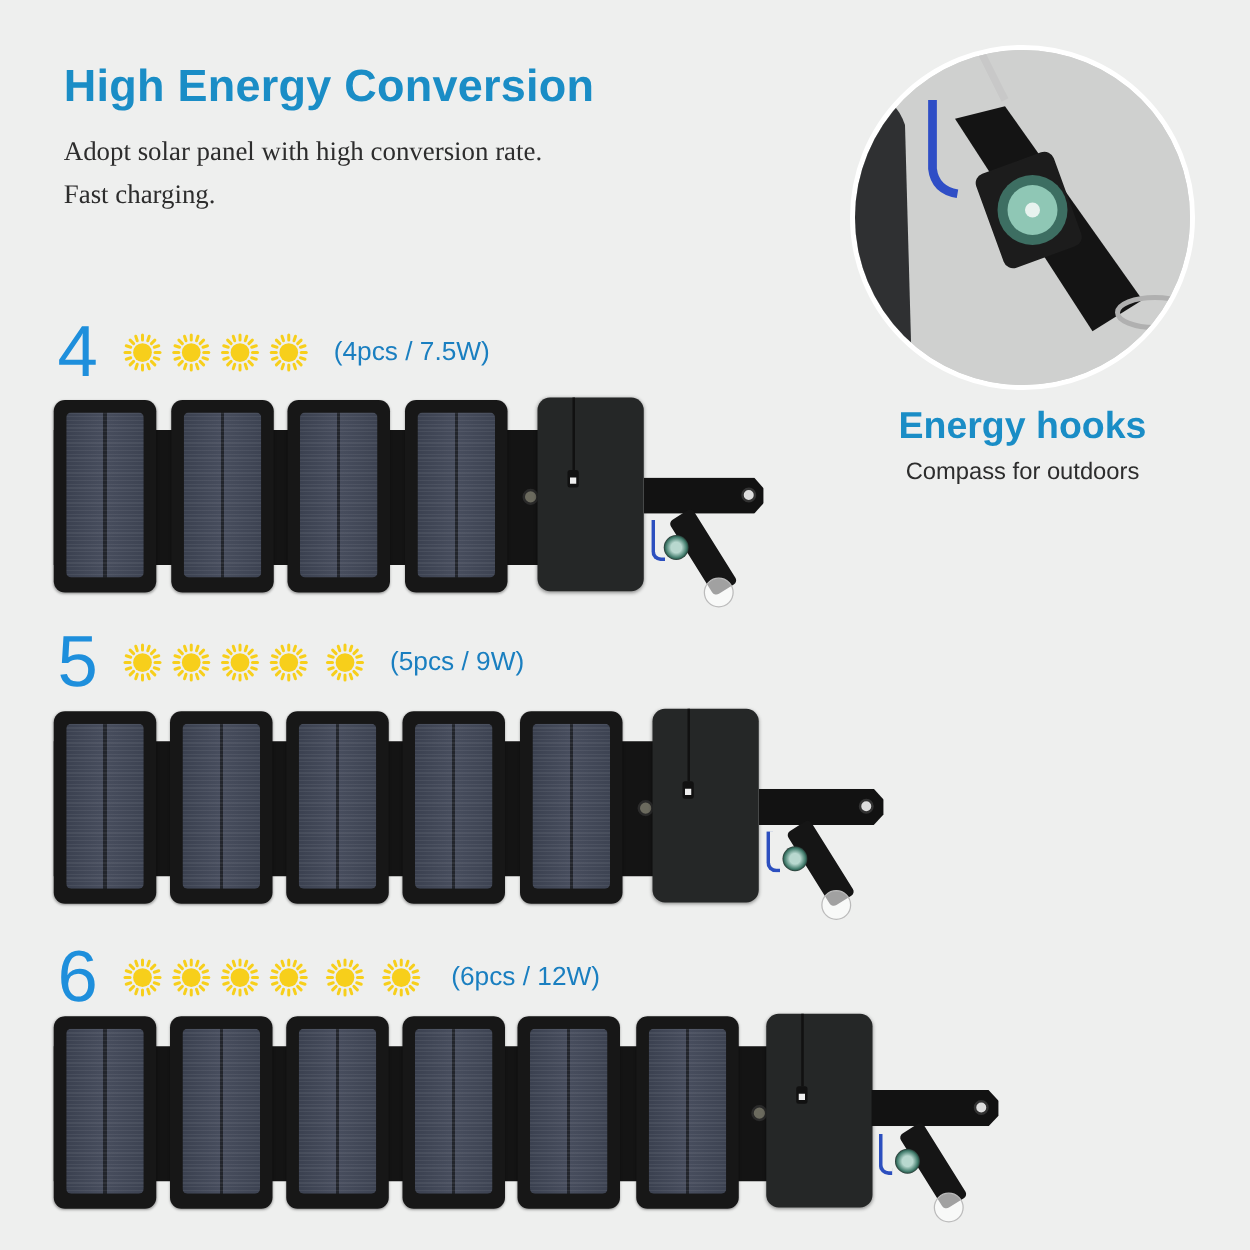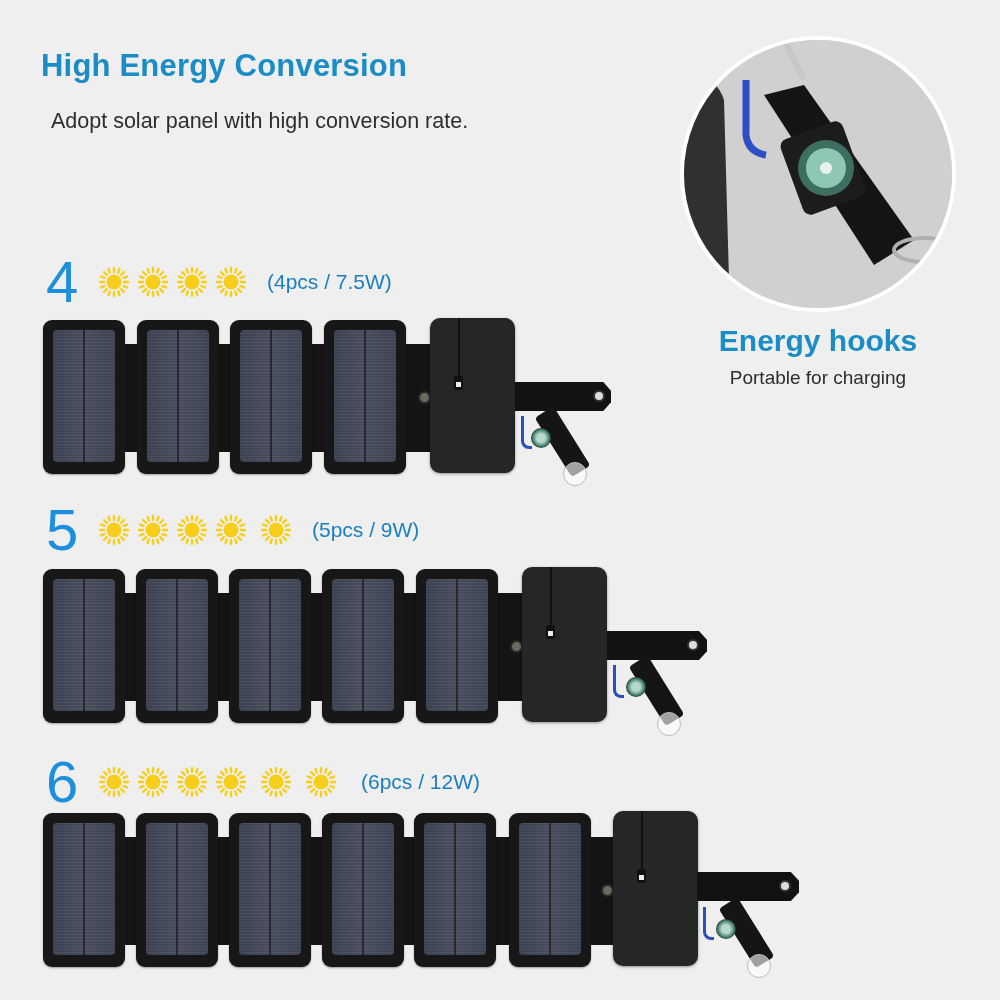--- a/index.html
+++ b/index.html
@@ -2,26 +2,26 @@
 <html><head>
 <meta charset="utf-8">
 <style>
   html, body { margin:0; padding:0; }
   body {
     width:1000px; height:1000px; position:relative; overflow:hidden;
     background:#eeefee;
     font-family:"Liberation Sans", "DejaVu Sans", sans-serif;
   }
   .title {
-    position:absolute; left:41px; top:48px;
-    font-size:31px; font-weight:bold; color:#1a8dc6; letter-spacing:0.2px;
+    position:absolute; left:51px; top:48px;
+    font-size:36px; font-weight:bold; color:#1a8dc6; letter-spacing:0.2px;
   }
   .subtitle {
     position:absolute; left:51px; top:104px;
-    font-size:21.5px; line-height:34px; color:#2d2d2d;
+    font-size:21.5px; line-height:34px; color:#2d2d2d;font-family:Liberation Serif, serif;
   }
   .feature-circle {
     position:absolute; left:680px; top:36px; width:276px; height:276px;
     border-radius:50%; background:#cfd0cf; border:4px solid #ffffff;
     box-sizing:border-box; overflow:hidden;
   }
   .feature-title {
     position:absolute; left:680px; width:276px; top:324px; text-align:center;
     font-size:30px; font-weight:bold; color:#1a8dc6;
   }
@@ -76,38 +76,39 @@
     position:absolute; width:8px; height:30px; border-left:3px solid #2c4fbf; border-bottom:3px solid #2c4fbf;
     border-radius:0 0 0 8px;
   }
 </style>
 </head>
 <body>
 
 <div class="title">High Energy Conversion</div>
 <div class="subtitle">
   <div>Adopt solar panel with high conversion rate.</div>
+  <div>Fast charging.</div>
 </div>
 
 <div class="feature-circle">
   <svg width="276" height="276" viewBox="0 0 276 276">
     <rect x="0" y="0" width="276" height="276" fill="#cfd0cf"></rect>
     <path d="M0 40 Q30 30 40 60 L45 240 Q30 260 0 250 Z" fill="#2f3032"></path>
     <path d="M62 40 L62 95 Q64 112 82 115" stroke="#2f4ec6" stroke-width="7" fill="none"></path>
     <path d="M100 0 L120 40" stroke="#c8c8c8" stroke-width="6"></path>
     <path d="M80 55 L120 45 L230 200 L190 225 Z" fill="#141414"></path>
     <rect x="106" y="88" width="66" height="80" rx="8" fill="#1c1c1c" transform="rotate(-20 139 128)"></rect>
     <circle cx="142" cy="128" r="28" fill="#3d6e62"></circle>
     <circle cx="142" cy="128" r="20" fill="#8fc7b5"></circle>
     <circle cx="142" cy="128" r="6" fill="#e8f3ef"></circle>
     <ellipse cx="240" cy="210" rx="30" ry="12" fill="none" stroke="#b0b0b0" stroke-width="4"></ellipse>
   </svg>
 </div>
 <div class="feature-title">Energy hooks</div>
-<div class="feature-sub">Portable for charging</div>
+<div class="feature-sub">Compass for outdoors</div>
 
 <svg width="0" height="0" style="position:absolute">
   <defs>
     <symbol id="sun" viewBox="0 0 32 32">
       <circle cx="16" cy="16" r="7.5" fill="#f7cf1b"></circle>
       <g stroke="#f7cf1b" stroke-width="2.4" stroke-linecap="round">
         <line x1="16" y1="2" x2="16" y2="6"></line>
           <line x1="16" y1="26" x2="16" y2="30"></line>
         <line x1="2" y1="16" x2="6" y2="16"></line>
           <line x1="26" y1="16" x2="30" y2="16"></line>

